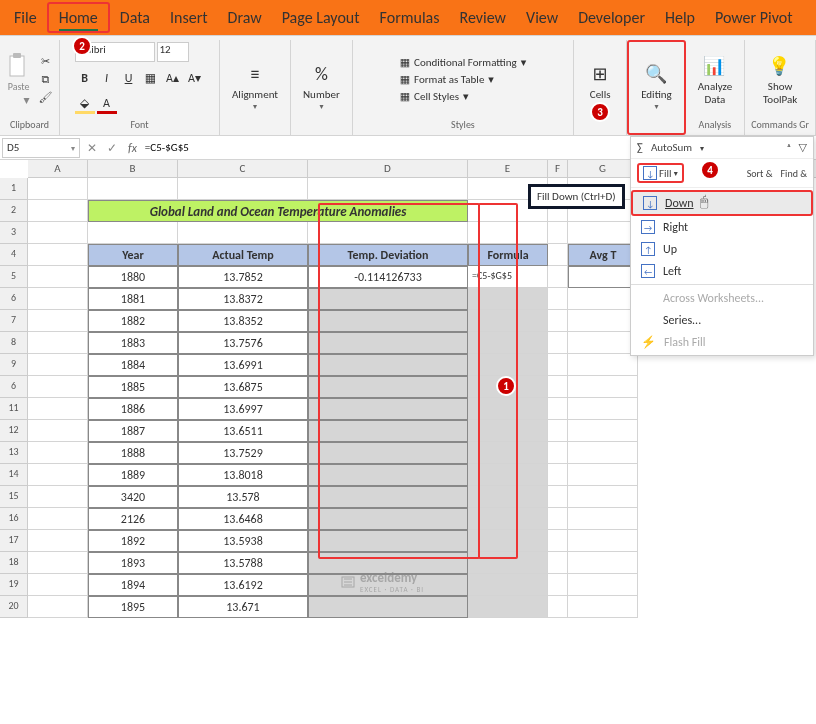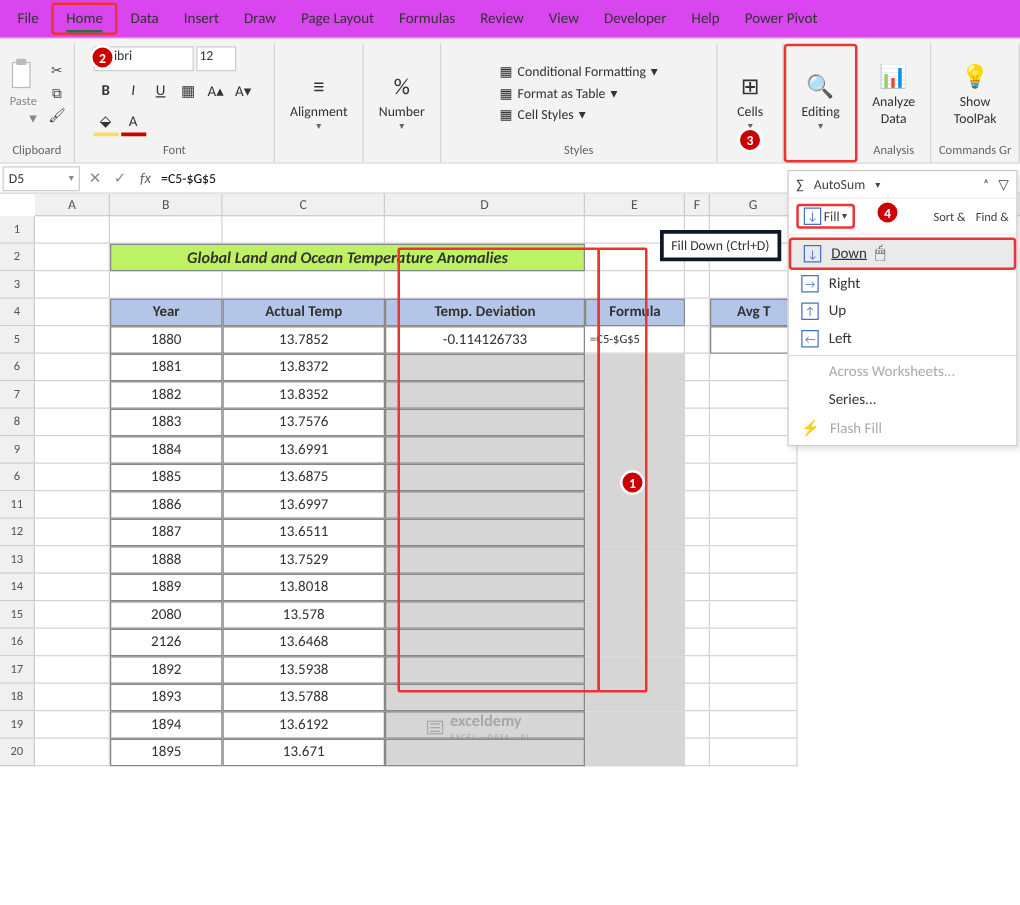--- a/index.html
+++ b/index.html
@@ -1,19 +1,19 @@
 <!DOCTYPE html>
 <html><head>
 <meta charset="utf-8">
 <style>
 *{box-sizing:border-box;margin:0;padding:0;font-family:"Segoe UI",Calibri,Arial,sans-serif}
 body{background:#fff;font-size:12px;color:#333;width:816px;height:724px;overflow:hidden;position:relative}
 
 
-.menubar{display:flex;align-items:center;padding:2px 4px;background:#d946ef;border-bottom:1px solid #d4d4d4;font-size:12px}
+.menubar{display:flex;align-items:center;padding:2px 4px;background:#f97316;border-bottom:1px solid #d4d4d4;font-size:16px}
 .menubar .item{padding:4px 10px;cursor:pointer}
 .menubar .home{border:2px solid #e33;border-radius:3px}
 .menubar .home span{border-bottom:2px solid #217346;padding-bottom:2px}
 
 
 .ribbon{display:flex;background:#f3f3f3;border-bottom:1px solid #d4d4d4;padding:4px 0 0 0;height:100px}
 .group{display:flex;flex-direction:column;align-items:center;justify-content:space-between;border-right:1px solid #d4d4d4;padding:2px 6px 2px 6px}
 .group-label{font-size:10px;color:#666;padding:2px 0}
 .group-body{display:flex;align-items:center;gap:4px;flex:1}
 
@@ -34,21 +34,21 @@
 .bigbtn .caret{font-size:8px;color:#666}
 
 .styles{flex:1}
 .styles .styrow{display:flex;flex-direction:column;gap:2px;font-size:11px}
 .styles .styrow div{display:flex;align-items:center;gap:4px;padding:1px 2px;cursor:pointer}
 
 .editing{border:2px solid #e33;border-radius:3px;position:relative}
 
 
 .fbar{display:flex;align-items:center;border-bottom:1px solid #d4d4d4;background:#fff;height:24px}
-.namebox{width:62px;border:1px solid #ccc;height:20px;margin:2px;padding:2px 4px;font-size:11px;display:flex;align-items:center;justify-content:space-between}
+.namebox{width:78px;border:1px solid #ccc;height:20px;margin:2px;padding:2px 4px;font-size:11px;display:flex;align-items:center;justify-content:space-between}
 .fbar .fx{padding:0 6px;font-style:italic;color:#666}
 .fbar .ico2{padding:0 4px;color:#888;width:20px;text-align:center}
 .fbar input{border:none;flex:1;font-size:11px;padding:2px;outline:none}
 
 
 .grid{position:relative}
 .colhdrs{display:flex;margin-left:28px;background:#f0f0f0;border-bottom:1px solid #ccc}
 .colhdrs div{text-align:center;font-size:11px;color:#555;border-right:1px solid #ccc;padding:2px 0}
 .colA{width:60px}.colB{width:90px}.colC{width:130px}.colD{width:160px}.colE{width:80px}.colF{width:20px}.colG{width:70px}
 
@@ -392,21 +392,21 @@
         <div class="cell data-cell colB">1889</div>
         <div class="cell data-cell colC">13.8018</div>
         <div class="cell data-cell colD sel-cell"></div>
         <div class="cell formula-cell colE sel-cell"></div>
         <div class="cell colF"></div>
         <div class="cell  colG"></div>
       </div>
       <div class="row">
         <div class="rowhdr">15</div>
         <div class="cell colA"></div>
-        <div class="cell data-cell colB">2080</div>
+        <div class="cell data-cell colB">3420</div>
         <div class="cell data-cell colC">13.578</div>
         <div class="cell data-cell colD sel-cell"></div>
         <div class="cell formula-cell colE sel-cell"></div>
         <div class="cell colF"></div>
         <div class="cell  colG"></div>
       </div>
       <div class="row">
         <div class="rowhdr">16</div>
         <div class="cell colA"></div>
         <div class="cell data-cell colB">2126</div>

